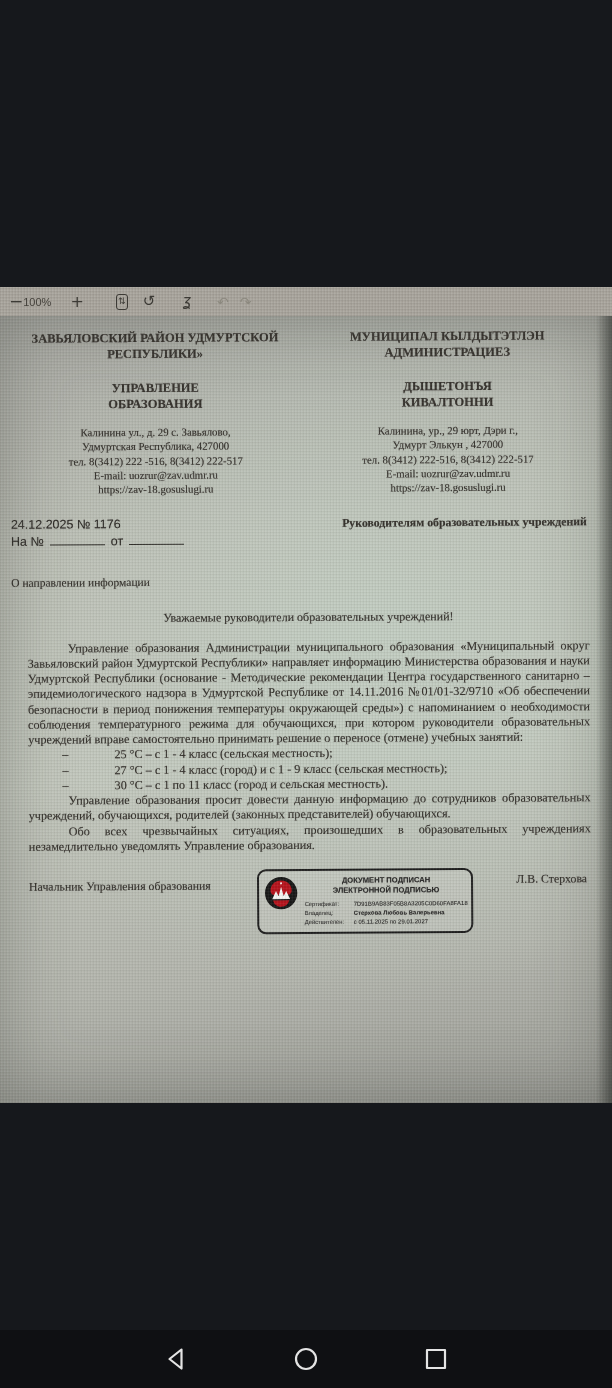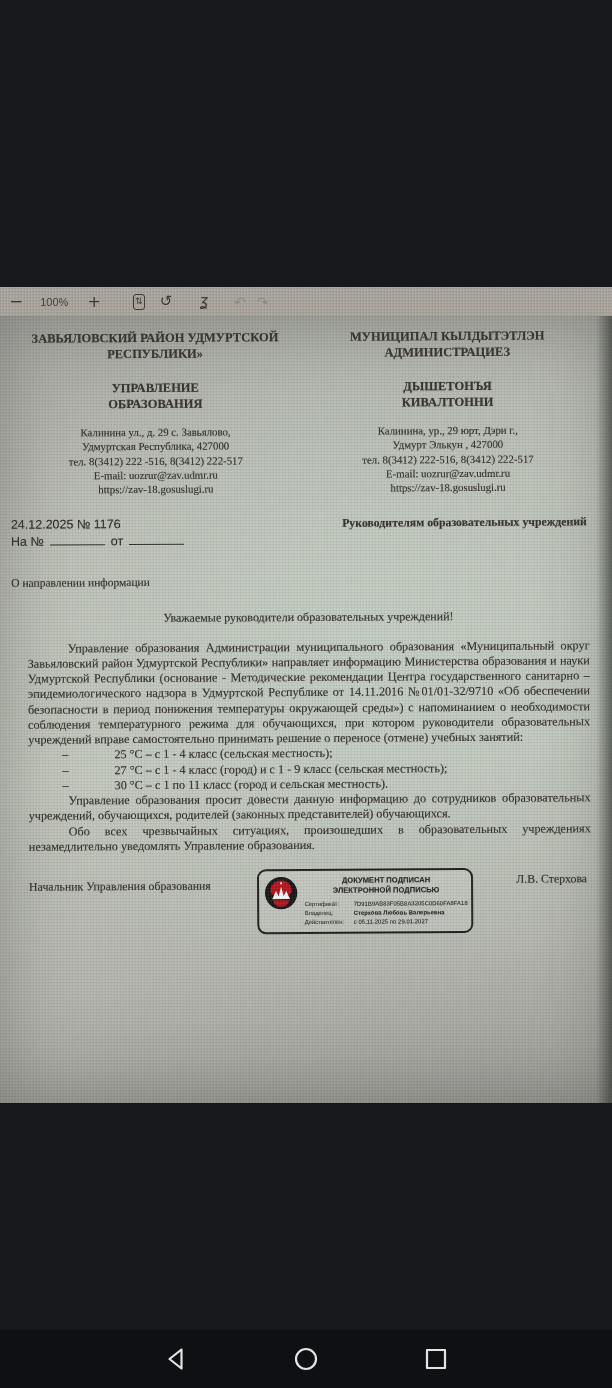--- a/index.html
+++ b/index.html
@@ -10,21 +10,21 @@
   .toolbar{position:absolute;top:287px;left:0;width:612px;height:29px;background:#a7a39b;
            display:flex;align-items:center;z-index:3;}
   .toolbar::before{content:"";position:absolute;inset:0;pointer-events:none;opacity:.8;
      background-image:
        repeating-linear-gradient(0deg,rgba(70,68,60,.08) 0 1px,rgba(255,255,255,.07) 1px 2px,transparent 2px 3px),
        repeating-linear-gradient(90deg,rgba(70,68,60,.08) 0 1px,rgba(255,255,255,.07) 1px 2px,transparent 2px 3px);}
   .tbtn{font-family:"DejaVu Sans",sans-serif;color:#3c3a35;background:none;border:none;
         font-size:15px;line-height:1;padding:0;cursor:pointer;position:relative;z-index:4;}
   .tbtn.dim{color:#8c897f;}
   .zoom-label{font-family:"Liberation Sans",sans-serif;font-size:11px;color:#45423c;
-        margin-left:17px;position:relative;z-index:4;}
+        position:relative;z-index:4;}
   .minus{margin-left:9px;font-size:17px;}
   .plus{margin-left:19px;font-size:16px;}
   .fitpage{margin-left:32px;width:12px;height:16px;border:1.4px solid #3c3a35;border-radius:3px;
         display:flex;align-items:center;justify-content:center;font-size:9px;}
   .rotate{margin-left:15px;font-size:15px;}
   .draw{margin-left:27px;font-size:15px;font-style:italic;}
   .undo{margin-left:26px;font-size:14px;}
   .redo{margin-left:11px;font-size:14px;}
 
   

